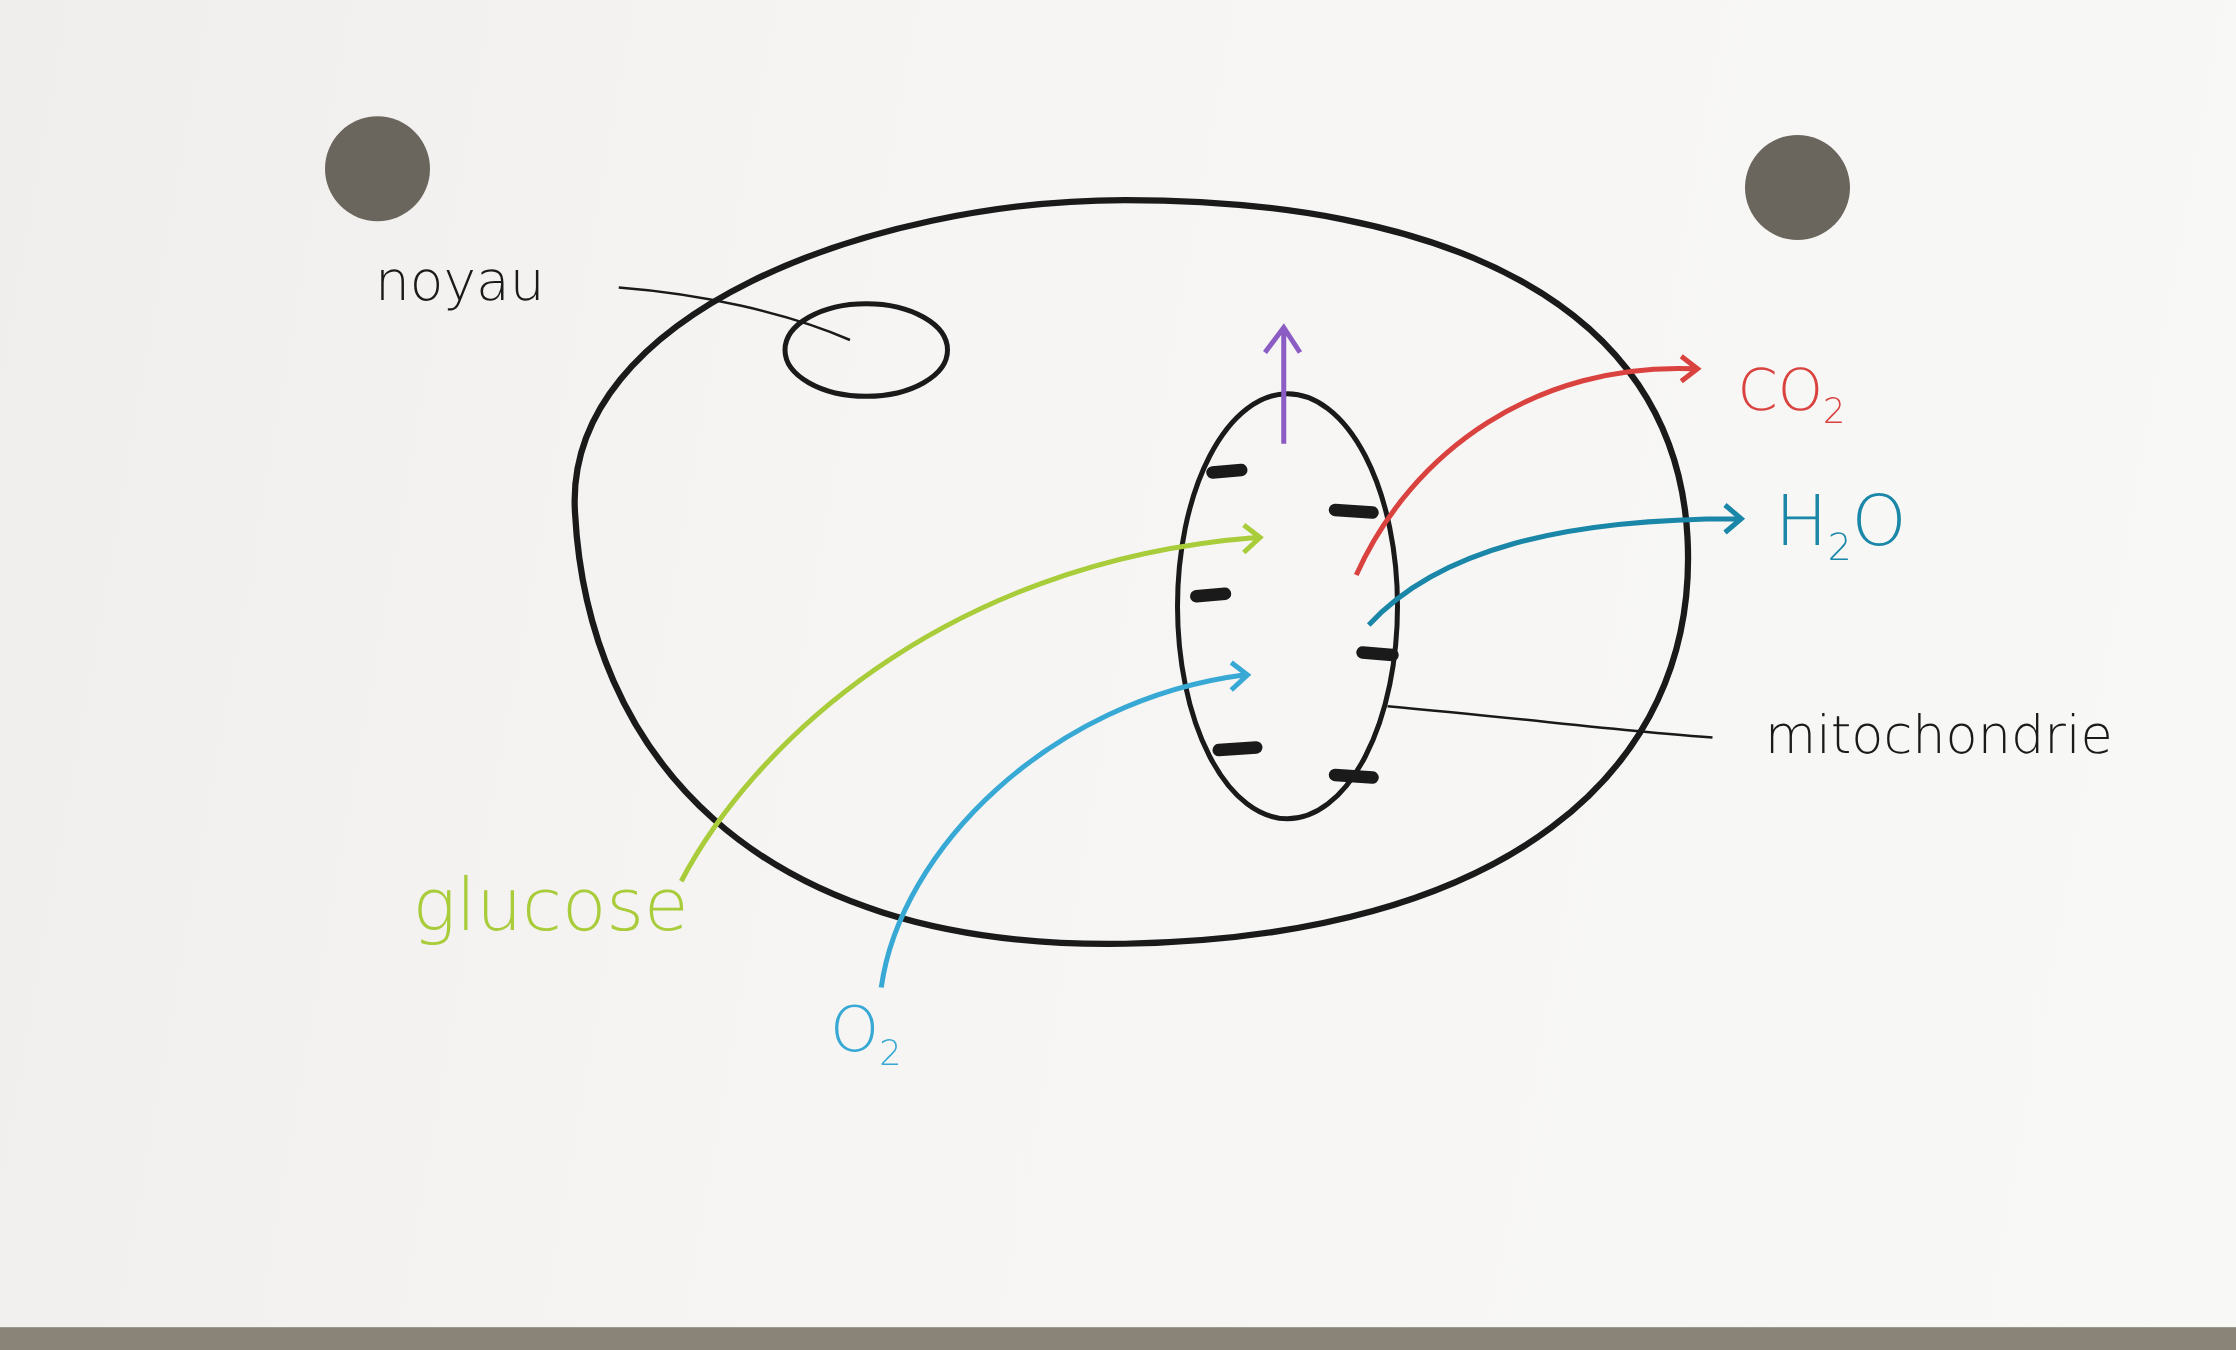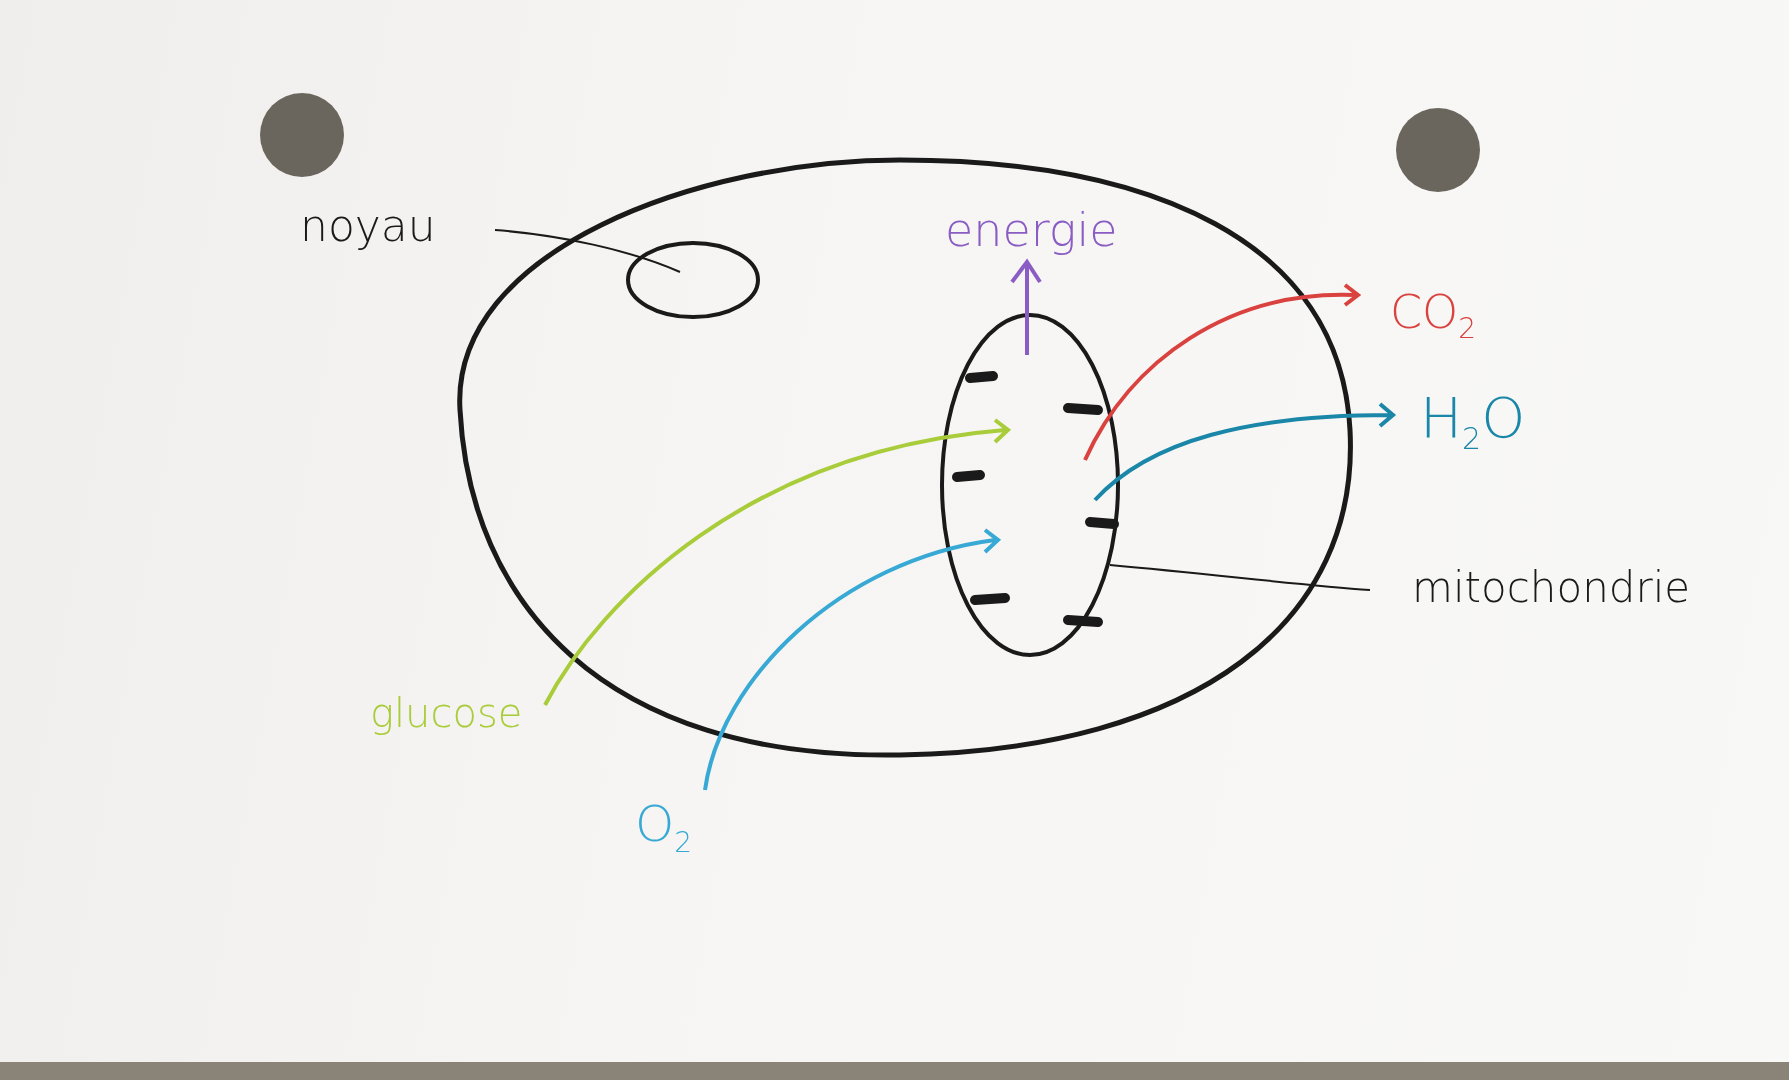--- a/index.html
+++ b/index.html
@@ -38,20 +38,19 @@
     <path d="M1085,460 C1130,360 1230,290 1355,295 M1345,285 L1358,295 L1345,305" fill="none" stroke="#d9423e" stroke-width="4"></path>
 
     <path d="M1095,500 C1150,440 1250,415 1390,415 M1380,404 L1393,415 L1380,426" fill="none" stroke="#1a86a8" stroke-width="4"></path>
 
     <path d="M545,705 C600,600 750,450 1005,430 M995,420 L1008,430 L995,442" fill="none" stroke="#a9cc3a" stroke-width="4"></path>
 
     <path d="M705,790 C720,680 840,560 995,540 M985,530 L998,540 L985,552" fill="none" stroke="#37a9d4" stroke-width="4"></path>
   </svg>
 
   <div class="lbl" style="left:300px;top:200px;font-size:44px;color:#1a1a1a;text-align:right;">noyau</div>
-  <div class="lbl" style="left:945px;top:203px;font-size:46px;color:#8a5cc4;">energie</div>
   <div class="lbl" style="left:1390px;top:285px;font-size:46px;color:#d9423e;"><span>CO</span><sub style="font-size:28px">2</sub></div>
   <div class="lbl" style="left:1420px;top:385px;font-size:56px;color:#1a86a8;"><span>H</span><sub style="font-size:30px">2</sub><span>O</span></div>
   <div class="lbl" style="left:1378px;top:563px;font-size:42px;color:#1a1a1a;margin-left:34px;">mitochondrie</div>
-  <div class="lbl" style="left:370px;top:690px;font-size:40px;color:#a9cc3a;">glucose</div>
-  <div class="lbl" style="left:635px;top:795px;font-size:50px;color:#37a9d4;"><span>O</span><sub style="font-size:28px">2</sub></div>
+  <div class="lbl" style="left:330px;top:690px;font-size:58px;color:#a9cc3a;">glucose</div>
+  <div class="lbl" style="left:664px;top:795px;font-size:50px;color:#37a9d4;"><span>O</span><sub style="font-size:28px">2</sub></div>
 </div>
 <div class="edge"></div>
 
 </body></html>

